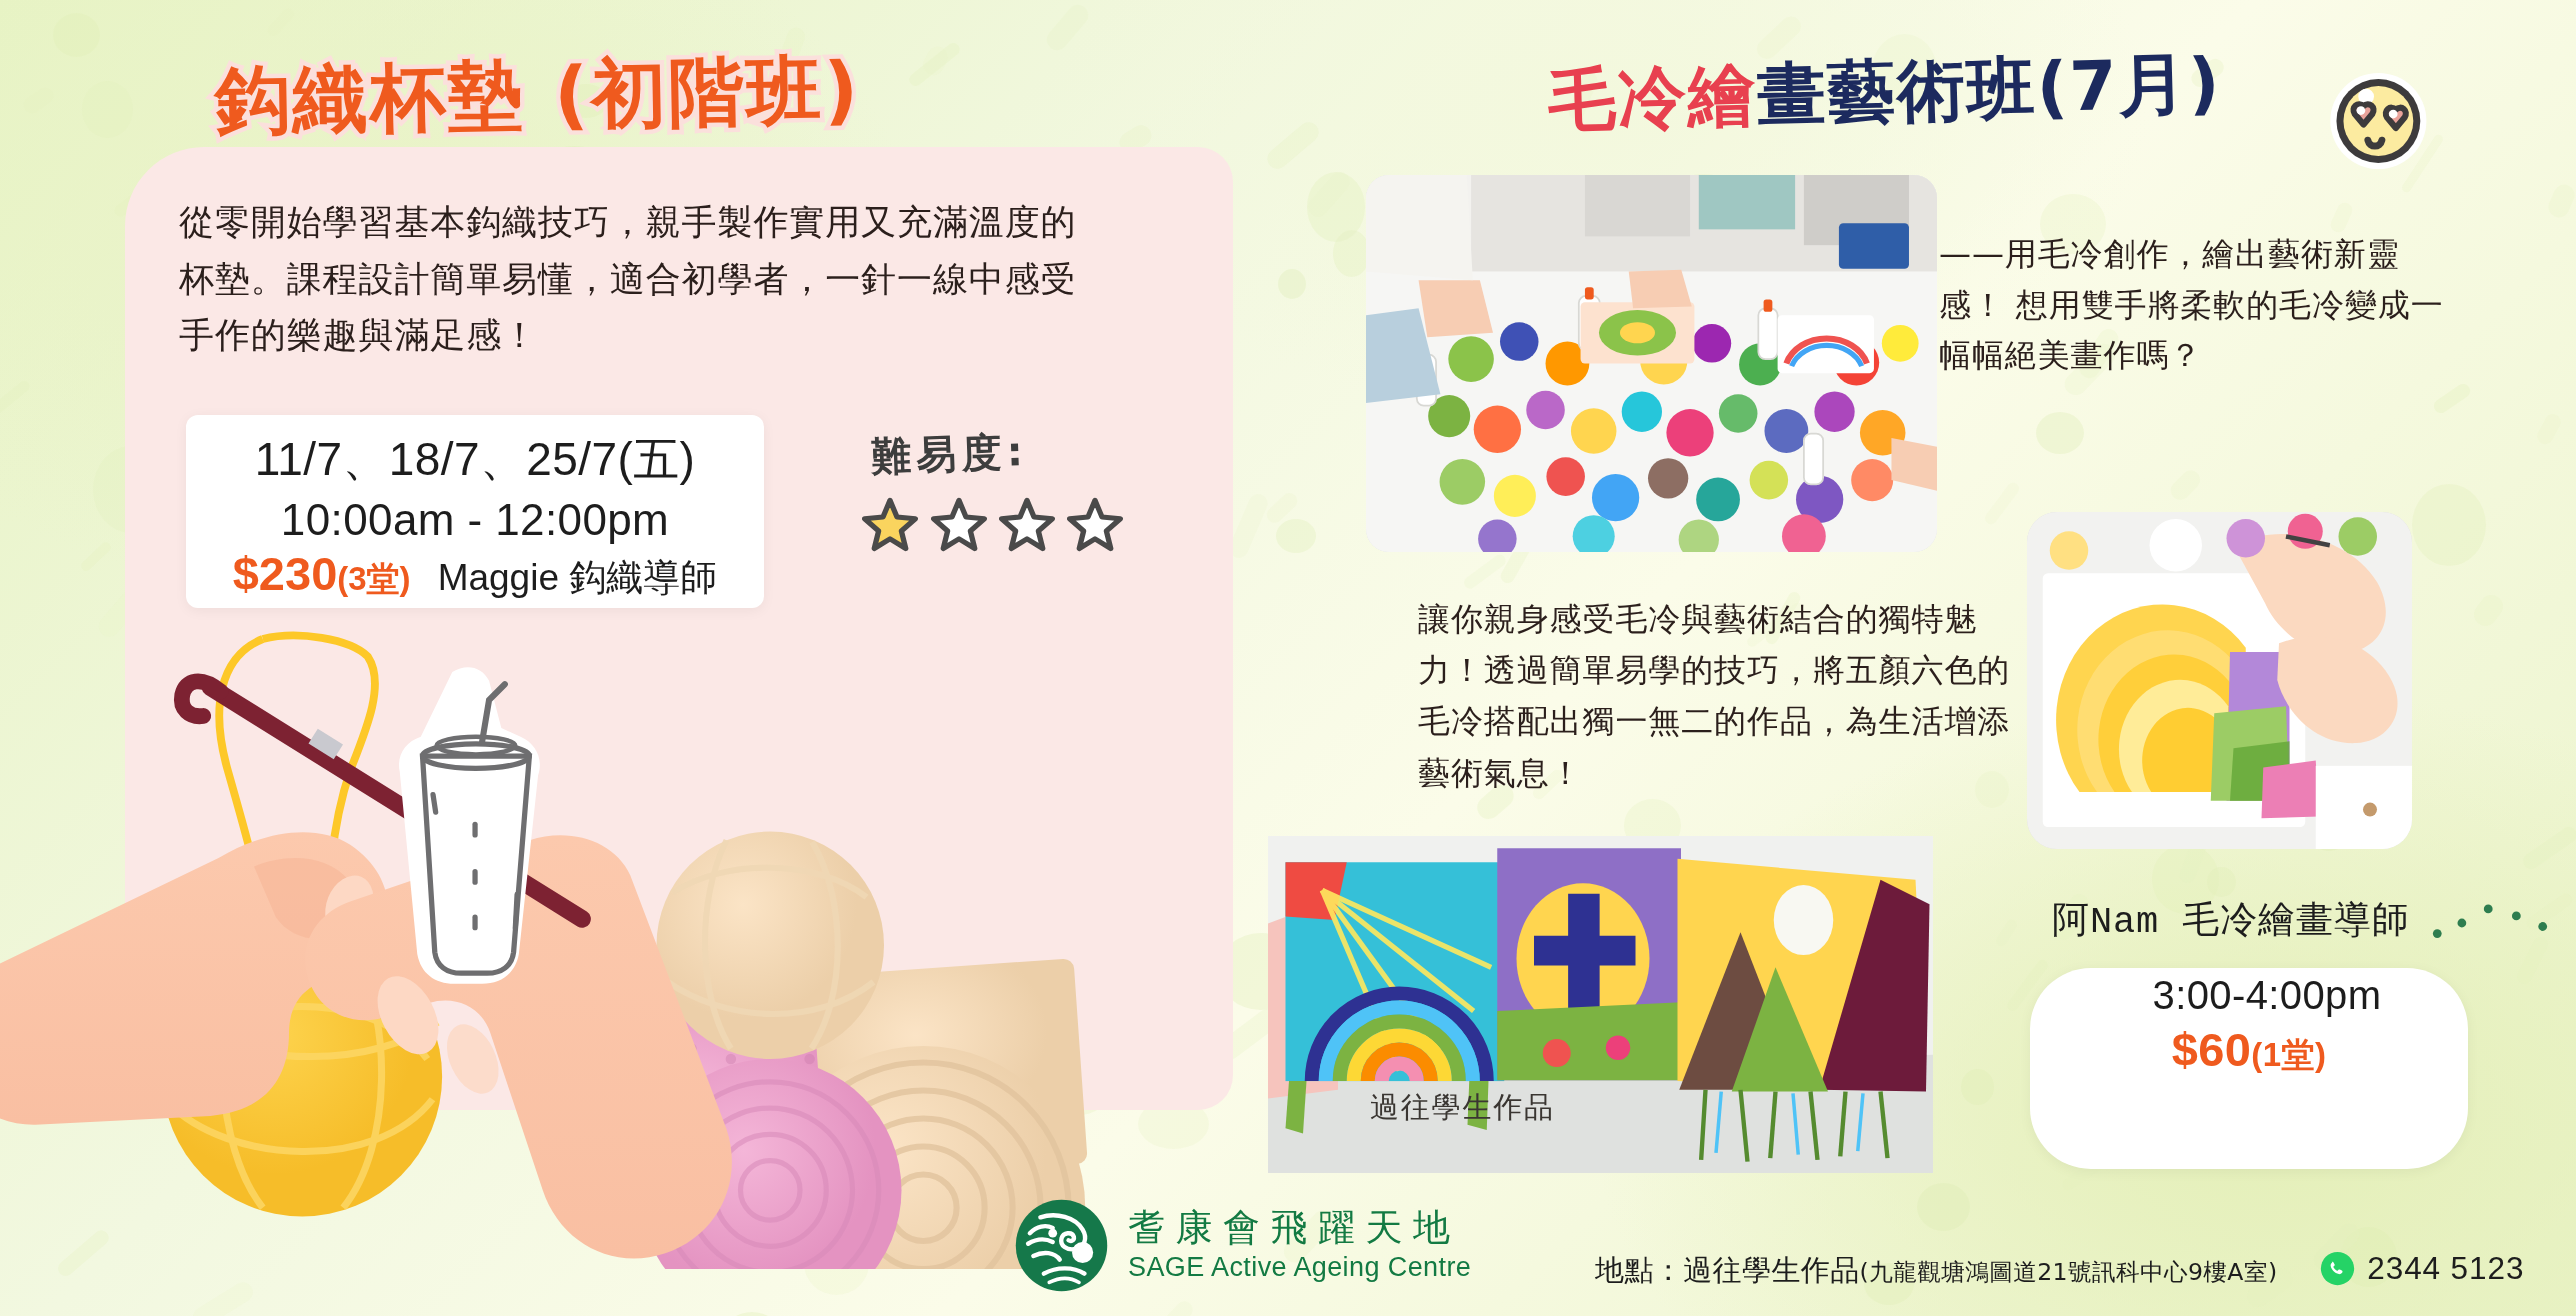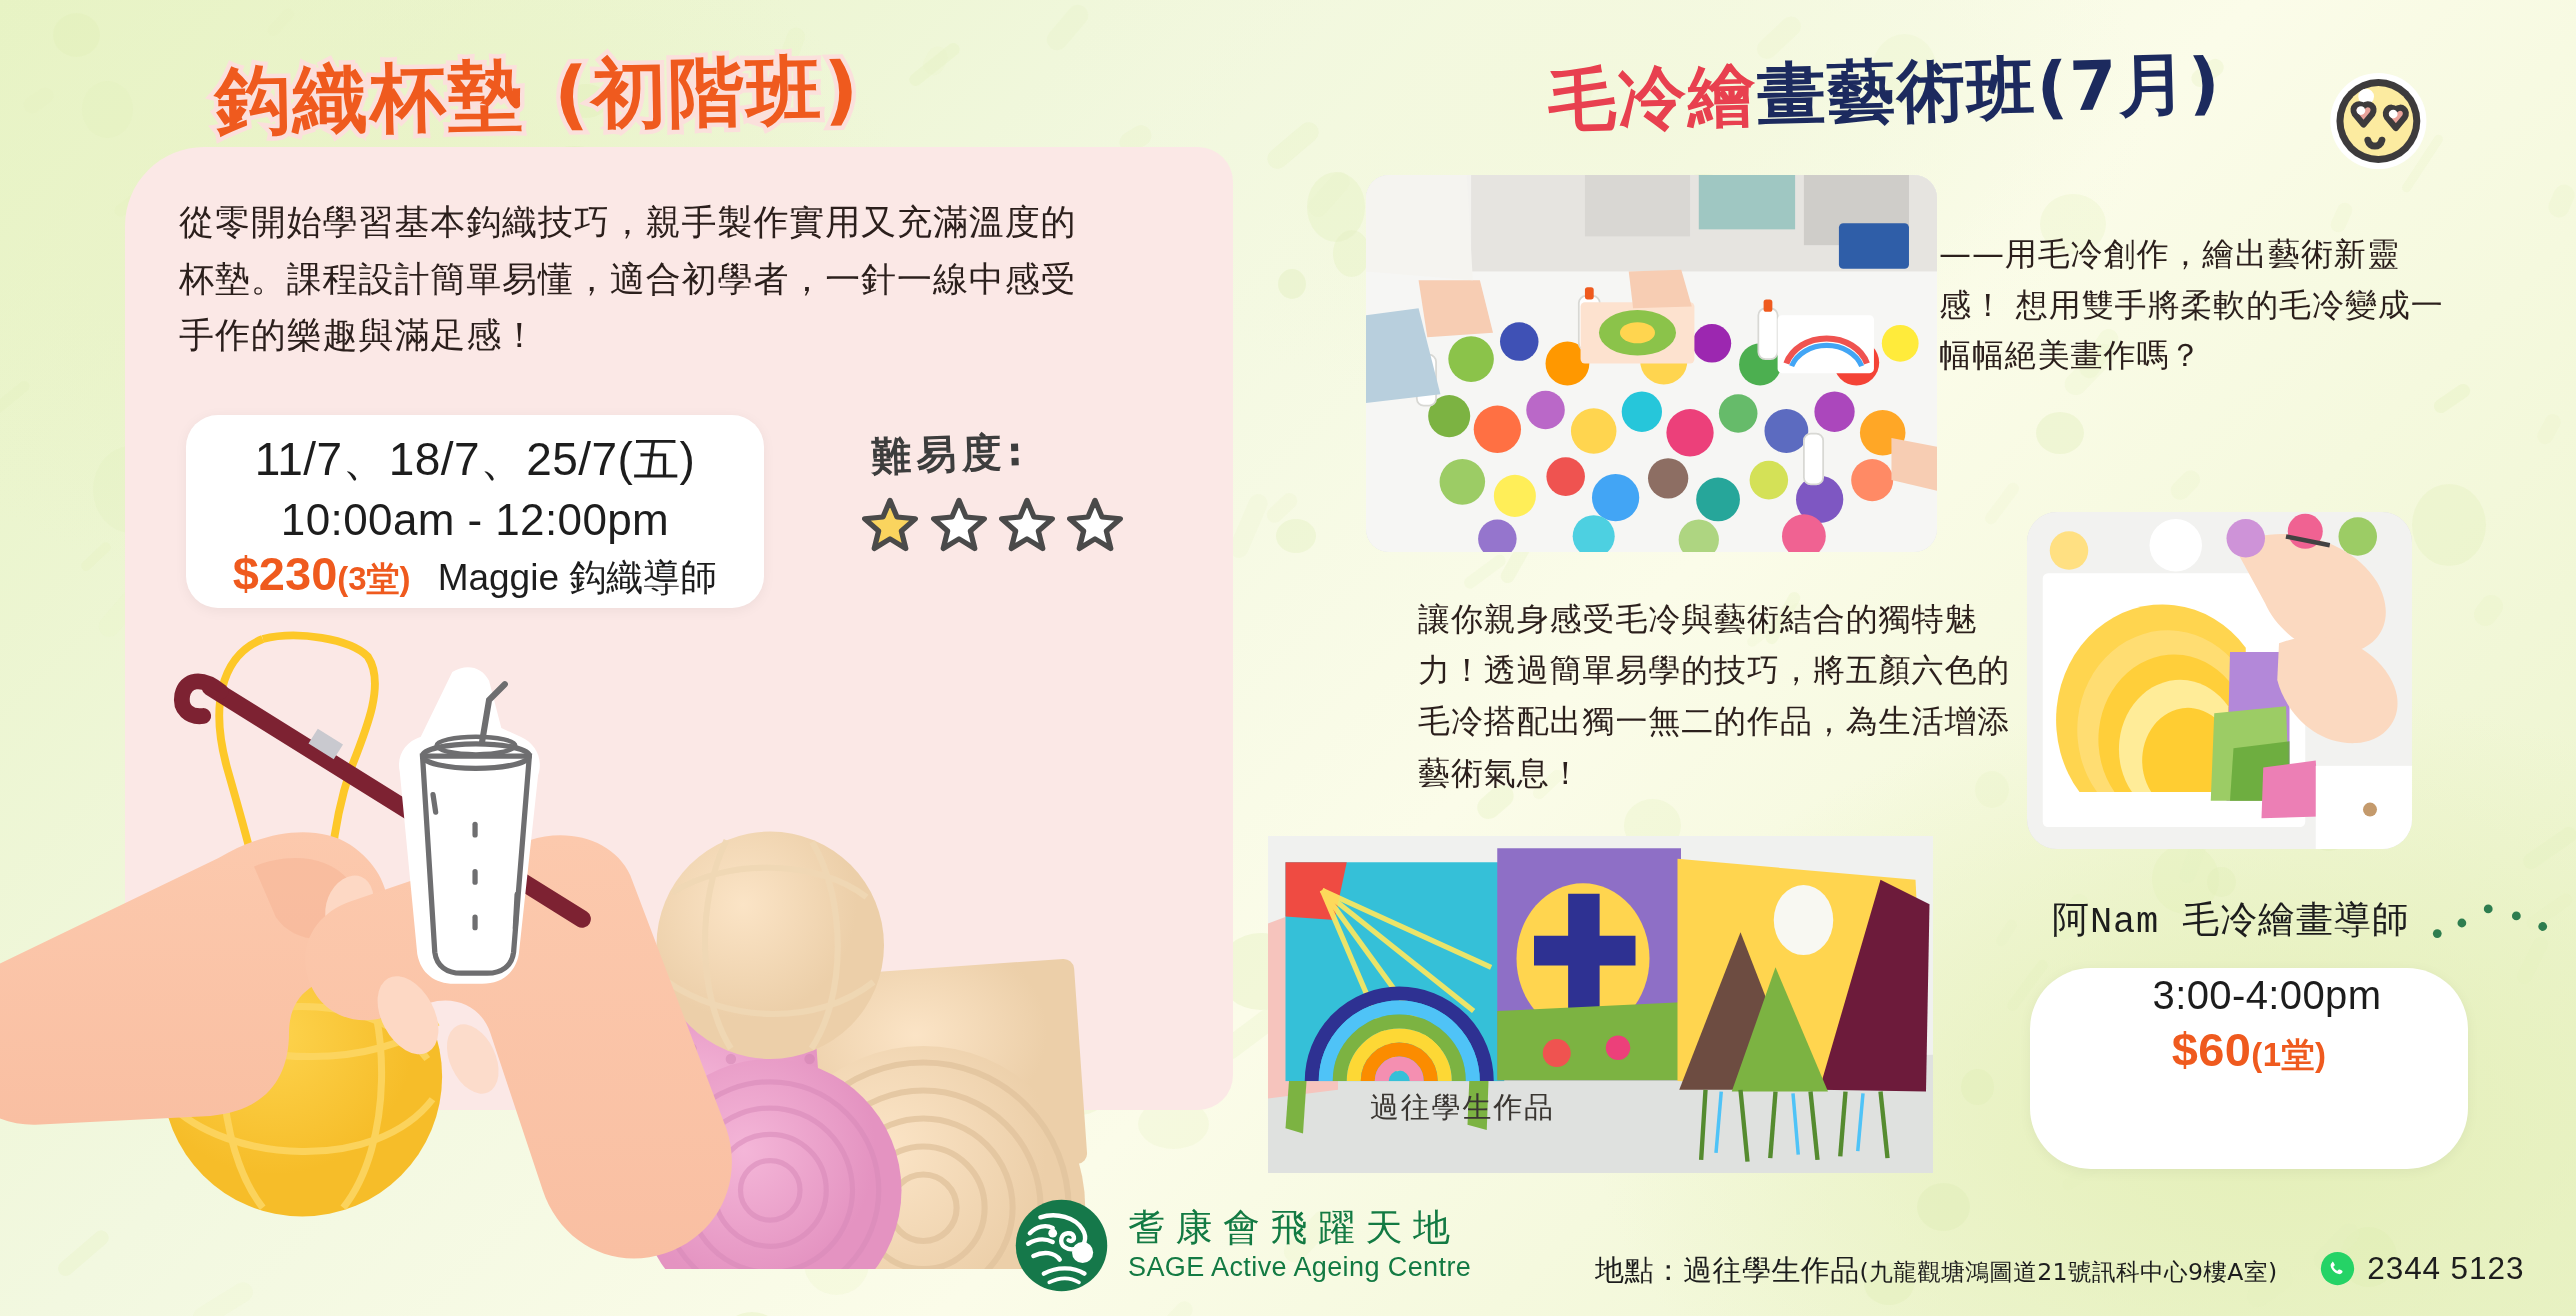--- a/index.html
+++ b/index.html
@@ -52,21 +52,21 @@
     position:absolute;color:#2b1f1c;line-height:1.62;
     font-size:35px;letter-spacing:0.9px;
     font-family:"DejaVu Sans","Liberation Sans",sans-serif;
   }
   #left-desc{left:179px;top:194px;width:915px;}
   #right-desc-top{left:1939px;top:229px;width:525px;font-size:32px;line-height:1.58;}
   #right-desc-mid{left:1418px;top:594px;width:604px;font-size:32px;line-height:1.60;}
 
   
   .info-card{
-    position:absolute;background:#fff;border-radius:32px;
+    position:absolute;background:#fff;border-radius:12px;
     box-shadow:0 2.6px 12.3px rgba(0,0,0,.05);
     text-align:center;
   }
   #card-left{left:186px;top:415px;width:578px;height:193px;}
   #card-right{left:2030px;top:968px;width:438px;height:201px;border-radius:61px;}
 
   .card-line{
     font-family:"Liberation Sans","DejaVu Sans",sans-serif;
     color:#1d1d1d;letter-spacing:0.4px;
   }

